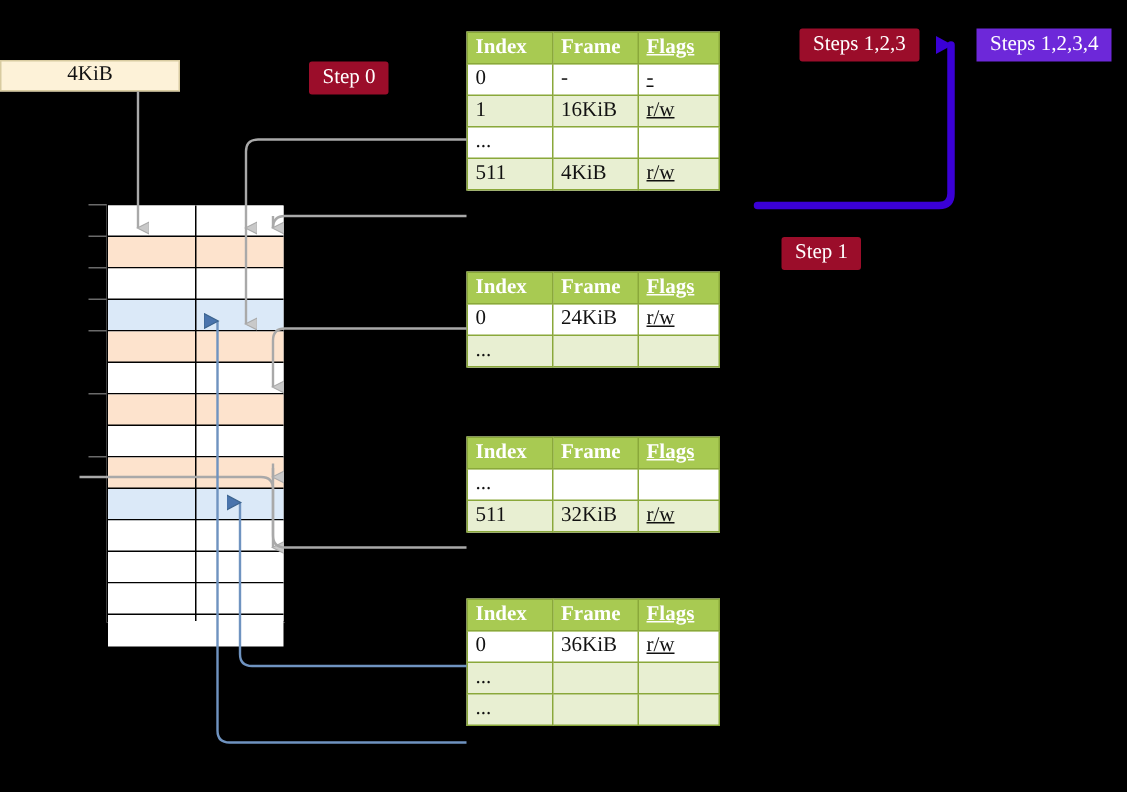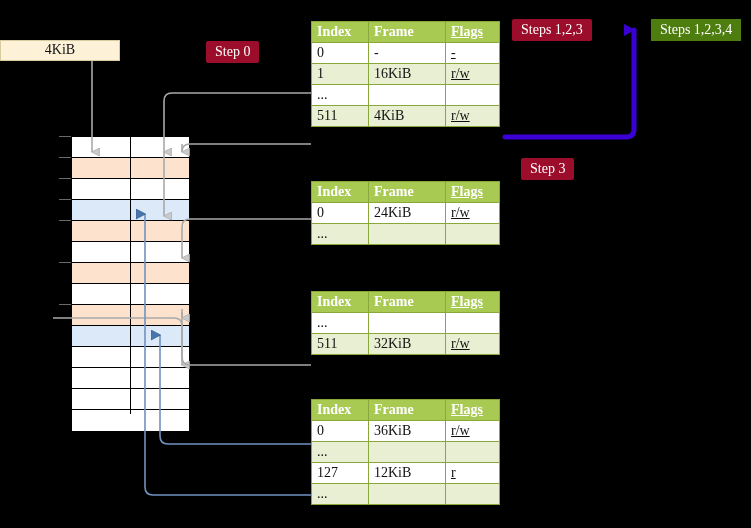--- a/index.html
+++ b/index.html
@@ -12,21 +12,21 @@
   .badge{
     position:absolute;
     color:#ffffff;
     font-size:14px;
     line-height:18px;
     padding:2px 9px;
     white-space:nowrap;
     font-family:"Liberation Serif", serif;
   }
   .badge-dark{background:#9b0d2a;border-radius:2px;}
-  .badge-purple{background:#4d7c0f;}
+  .badge-purple{background:#6d28d9;}
 
   .memlabel{
     position:absolute;
     background:#fdf2d8;
     border:1px solid #d8cba0;
     color:#111;
     font-size:14px;
     text-align:center;
     line-height:18px;
     box-sizing:border-box;
@@ -53,21 +53,21 @@
   }
   .ptable th{
     background:#a8ca52;
     color:#ffffff;
     font-weight:bold;
   }
   .ptable tr.alt td{background:#e8efd2;}
   .ptable tr.white td{background:#ffffff;}
   .ptable td.hl{background:#fcf79e;}
   .c-index{width:57px;margin-top:12px;}
-  .c-frame{width:77px;}
+  .c-frame{width:57px;}
   .c-flags{width:54px;text-decoration:underline;}
 
   
   #memblock{
     position:absolute;
     left:71px;top:136px;width:119px;height:279px;
     border:1px solid #000;
     box-sizing:border-box;
     background:#fff;
   }
@@ -90,30 +90,30 @@
 <body>
 
 <div class="memlabel" style="left:0px;top:40px;width:120px;height:21px;">
   <span>4KiB</span>
 </div>
 
 <div class="badge badge-dark" style="left:206px;top:41px;">
   <span>Step 0</span>
 </div>
 
-<div class="badge badge-dark" style="left:512px;top:19px;">
+<div class="badge badge-dark" style="left:533px;top:19px;">
   <span>Steps 1,2,3</span>
 </div>
 
 <div class="badge badge-purple" style="left:651px;top:19px;">
   <span>Steps 1,2,3,4</span>
 </div>
 
 <div class="badge badge-dark" style="left:521px;top:158px;">
-  <span>Step 3</span>
+  <span>Step 1</span>
 </div>
 
 <div id="memblock">
     <div class="memrow m-white" style="top: 0px;"></div>
     <div class="memrow m-peach" style="top: 21px;"></div>
     <div class="memrow m-white" style="top: 42px;"></div>
     <div class="memrow m-blue" style="top: 63px;"></div>
     <div class="memrow m-peach" style="top: 84px;"></div>
     <div class="memrow m-white" style="top: 105px;"></div>
     <div class="memrow m-peach" style="top: 126px;"></div>
@@ -223,25 +223,20 @@
       <tr class="white">
         <td class="c-index">0</td>
         <td class="c-frame">36KiB</td>
         <td class="c-flags">r/w</td>
       </tr>
       <tr class="alt">
         <td class="c-index">...</td>
         <td class="c-frame"></td>
         <td class="c-flags"></td>
       </tr>
-      <tr class="white">
-        <td class="c-index">127</td>
-        <td class="c-frame">12KiB</td>
-        <td class="c-flags">r</td>
-      </tr>
       <tr class="alt">
         <td class="c-index">...</td>
         <td class="c-frame"></td>
         <td class="c-flags"></td>
       </tr>
     </tbody>
   </table>
 
 <svg class="conn" width="751" height="528" style="left:0;top:0;">
   <defs>

